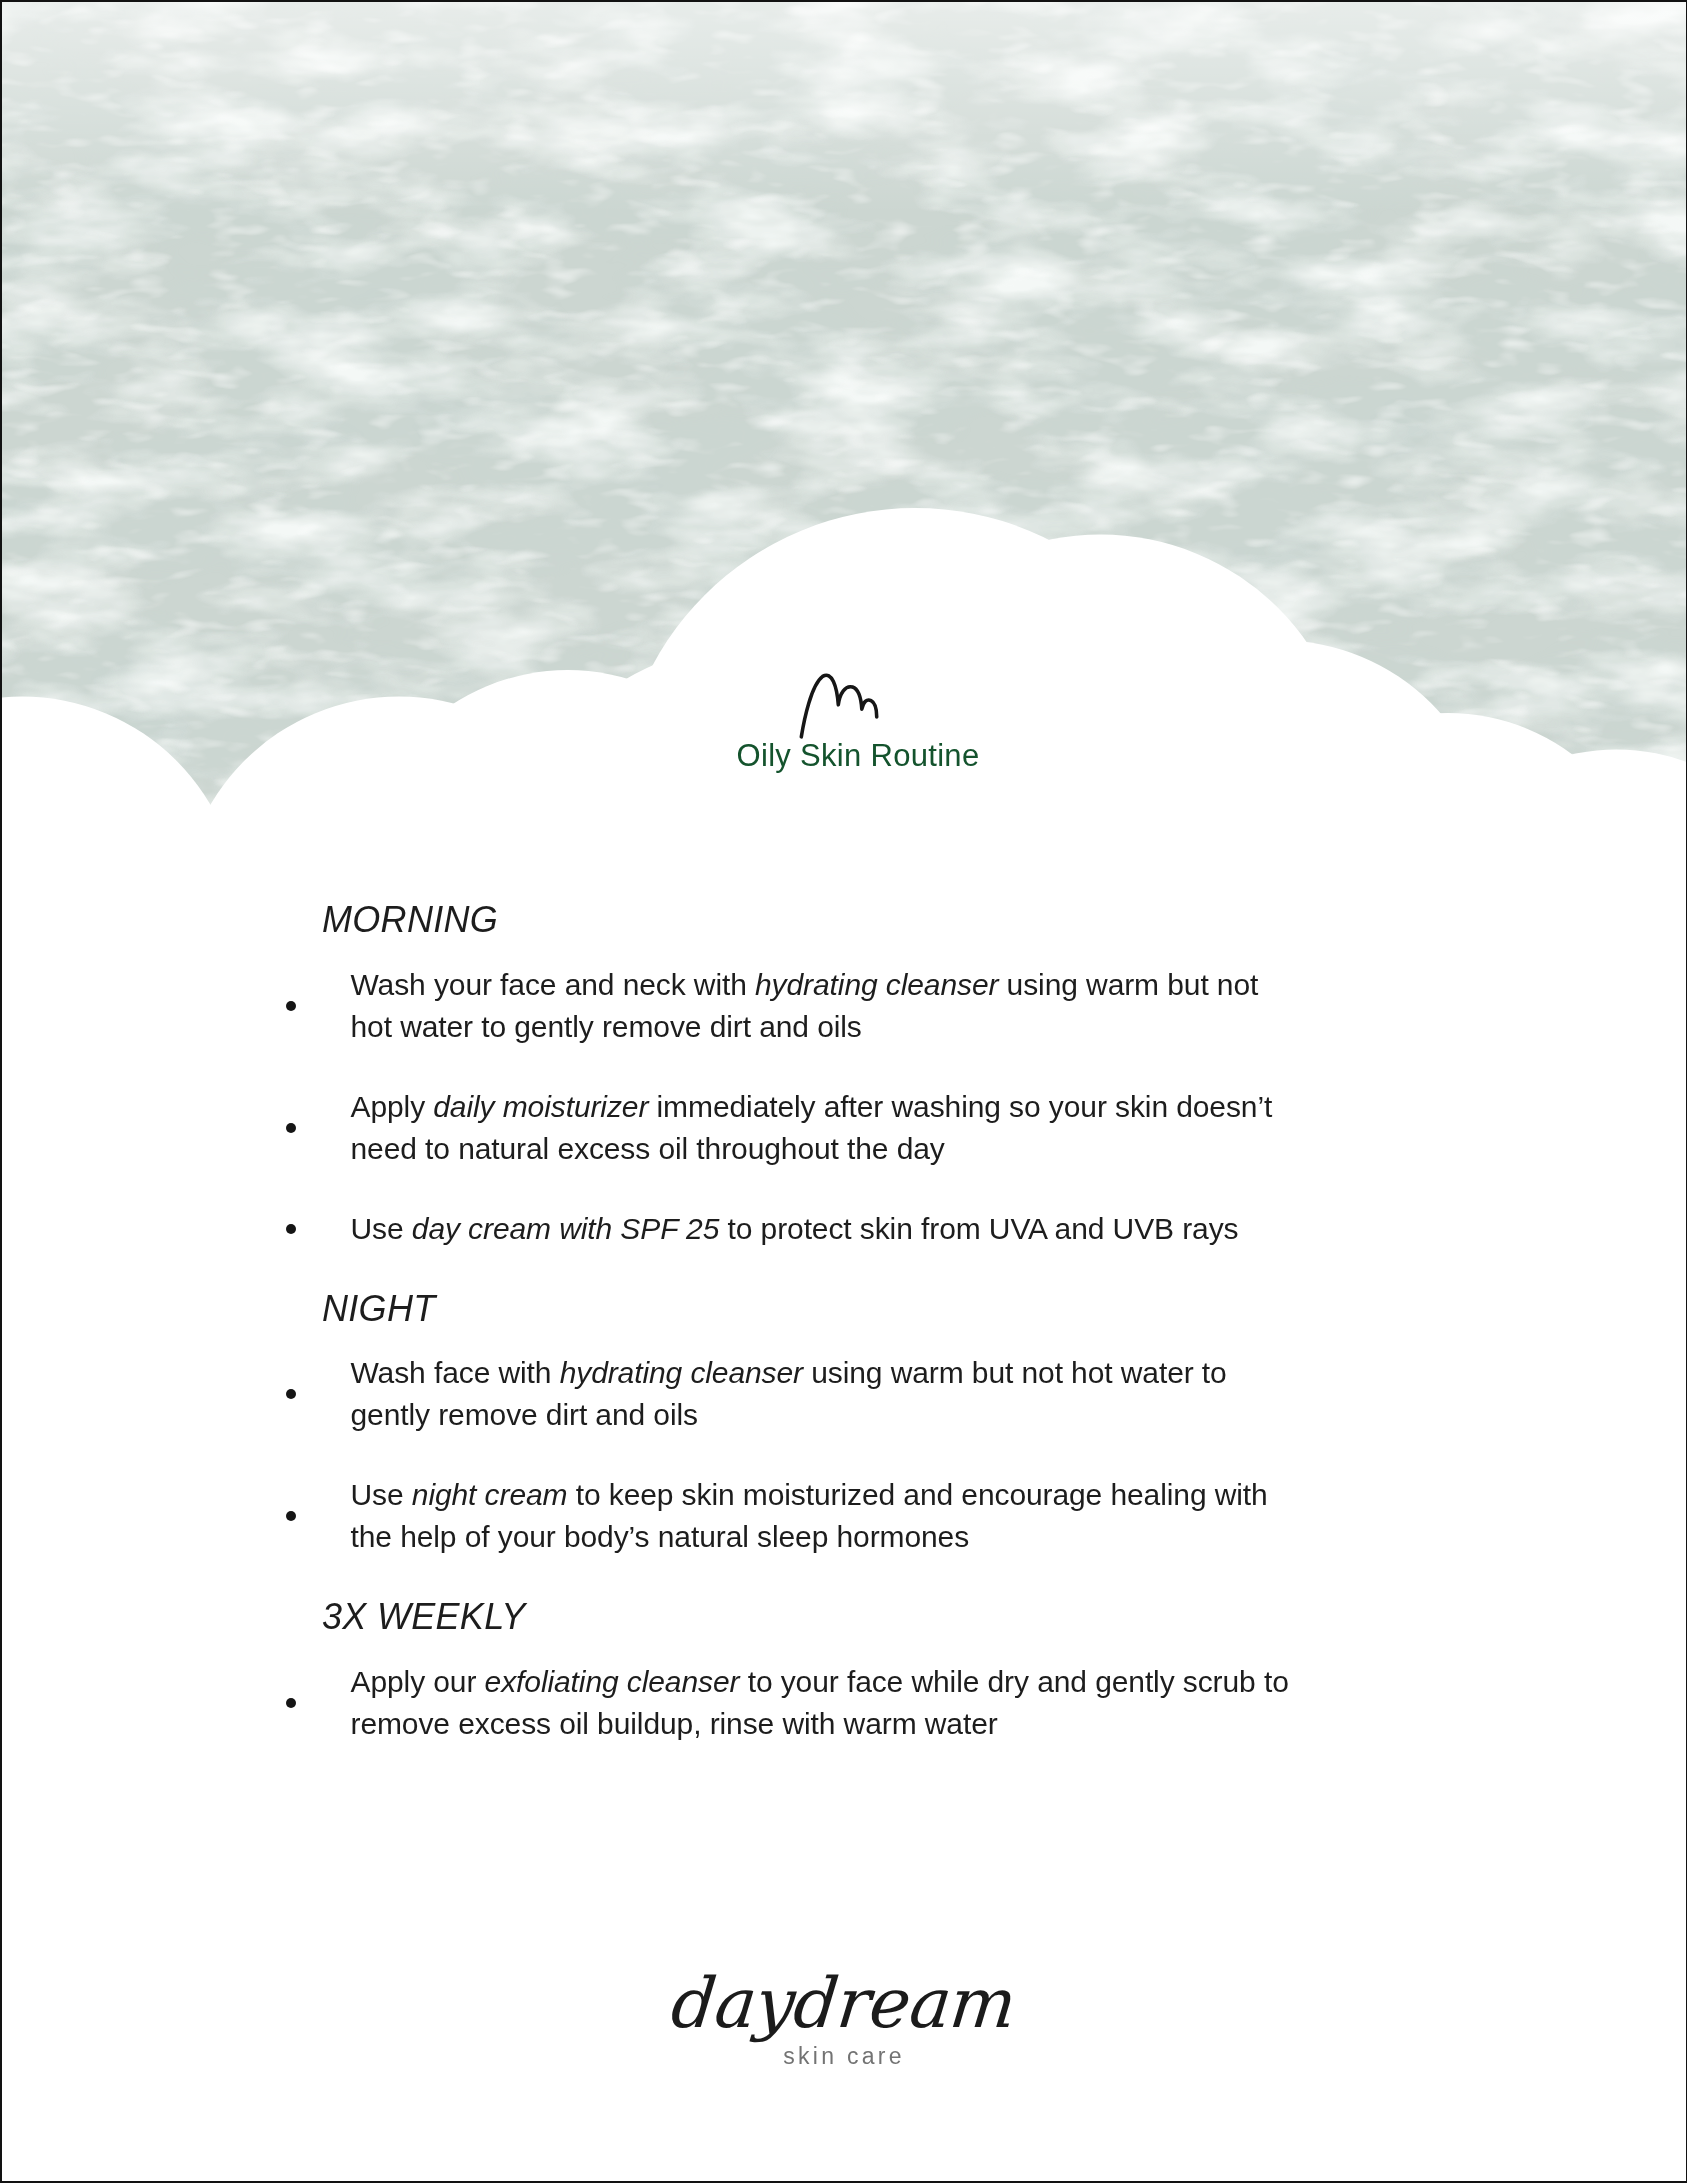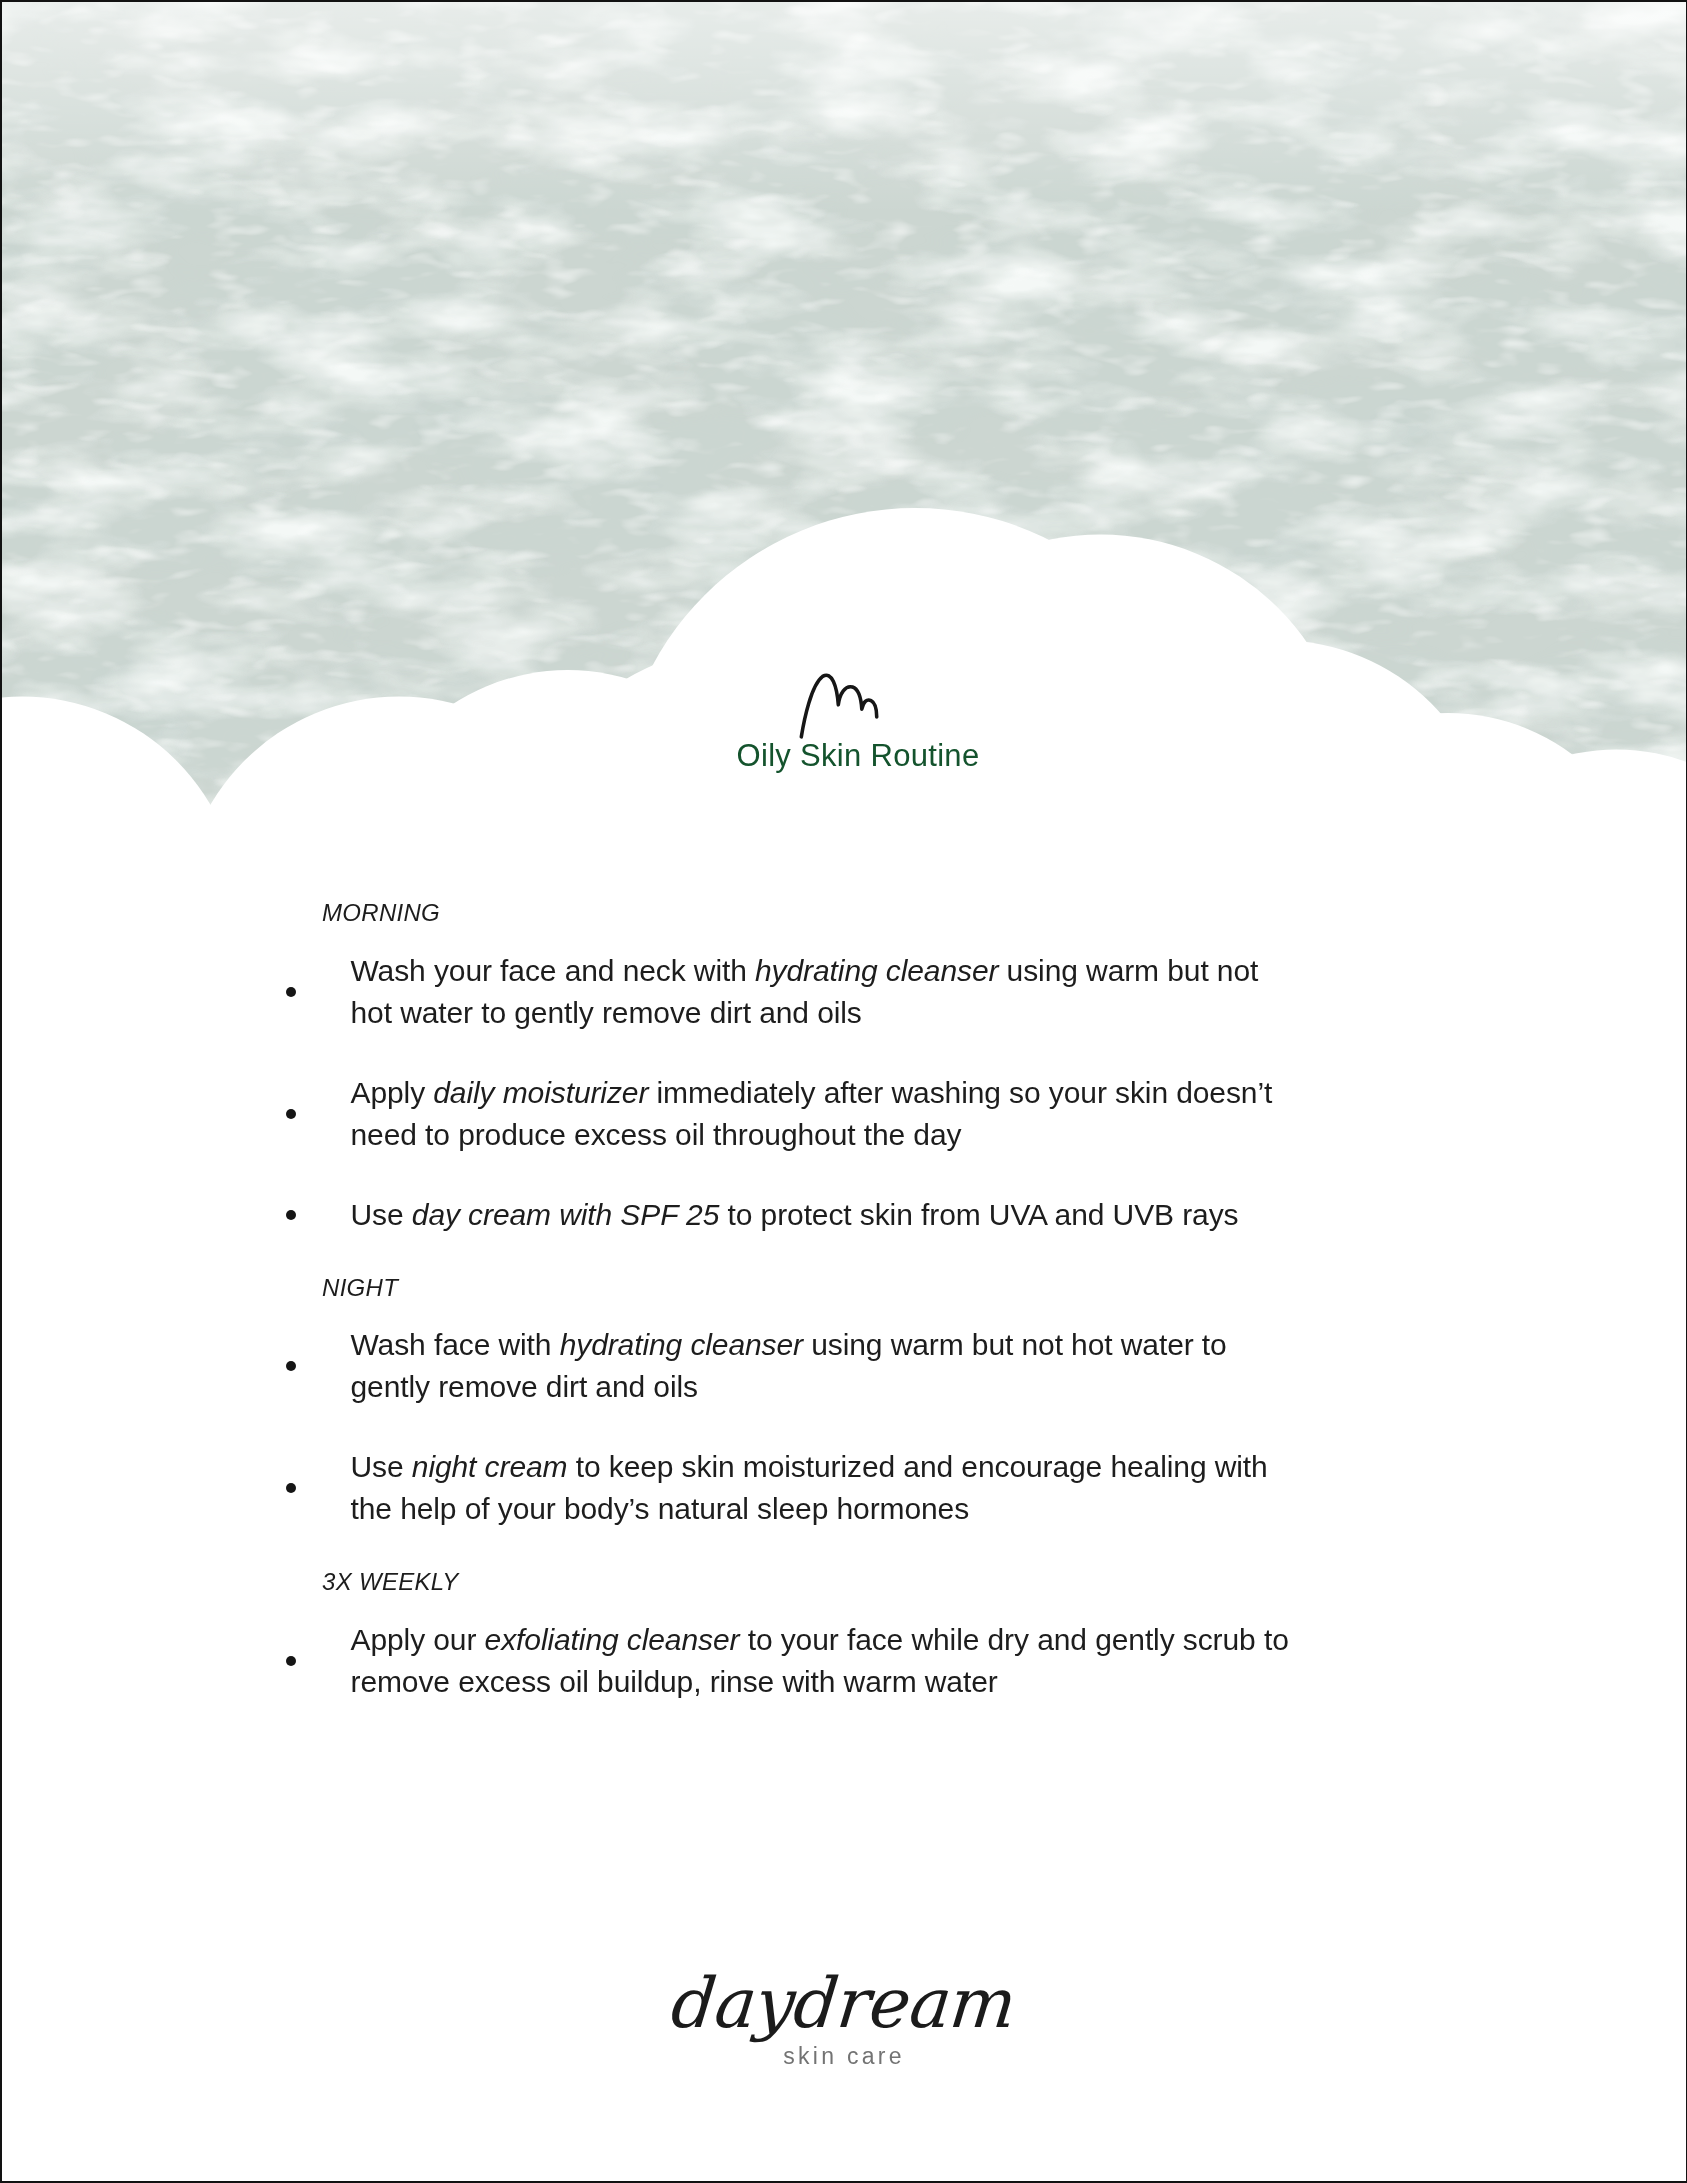--- a/index.html
+++ b/index.html
@@ -18,21 +18,21 @@
   .brand-mark svg { width: 100%; height: 100%; }
 
   
   .doc-title { position: absolute; top: 736px; left: 0; width: 100%;
                text-align: center; font-size: 31px; font-weight: 400;
                letter-spacing: 0.3px; color: #14532d; padding-left: 14px; }
 
   
   .content { position: absolute; top: 897px; left: 284px; width: 1138px; }
   .routine-section + .routine-section { }
-  .section-heading { font-style: italic; font-weight: 400; font-size: 24px;
+  .section-heading { font-style: italic; font-weight: 400; font-size: 36px;
                      margin: 0 0 22.5px 36px; letter-spacing: 0.3px; }
   .bullet-item { display: flex; align-items: center; margin-bottom: 38px;
                  max-width: 1125px; gap: 28px; }
   .bullet-dot { width: 10px; height: 10px; border-radius: 50%;
                 background: #151515; flex: 0 0 10px; }
   .bullet-text { margin-left: 26.5px; font-size: 30px; line-height: 42px;
                  letter-spacing: -0.1px; }
   .bullet-line { white-space: nowrap; }
   .bullet-line em { font-style: italic; }
 
@@ -122,21 +122,21 @@
             <span class="bullet-dot"></span>
             <div class="bullet-text">
               <div class="bullet-line"><span>Wash your face and neck with </span><em>hydrating cleanser</em><span> using warm but not</span></div>
               <div class="bullet-line"><span>hot water to gently remove dirt and oils</span></div>
             </div>
           </div>
           <div class="bullet-item">
             <span class="bullet-dot"></span>
             <div class="bullet-text">
               <div class="bullet-line"><span>Apply </span><em>daily moisturizer</em><span> immediately after washing so your skin doesn’t</span></div>
-              <div class="bullet-line"><span>need to produce excess oil throughout the day</span></div>
+              <div class="bullet-line"><span>need to natural excess oil throughout the day</span></div>
             </div>
           </div>
           <div class="bullet-item">
             <span class="bullet-dot"></span>
             <div class="bullet-text">
               <div class="bullet-line"><span>Use </span><em>day cream with SPF 25</em><span> to protect skin from UVA and UVB rays</span></div>
             </div>
           </div>
         </div>
       </section>

